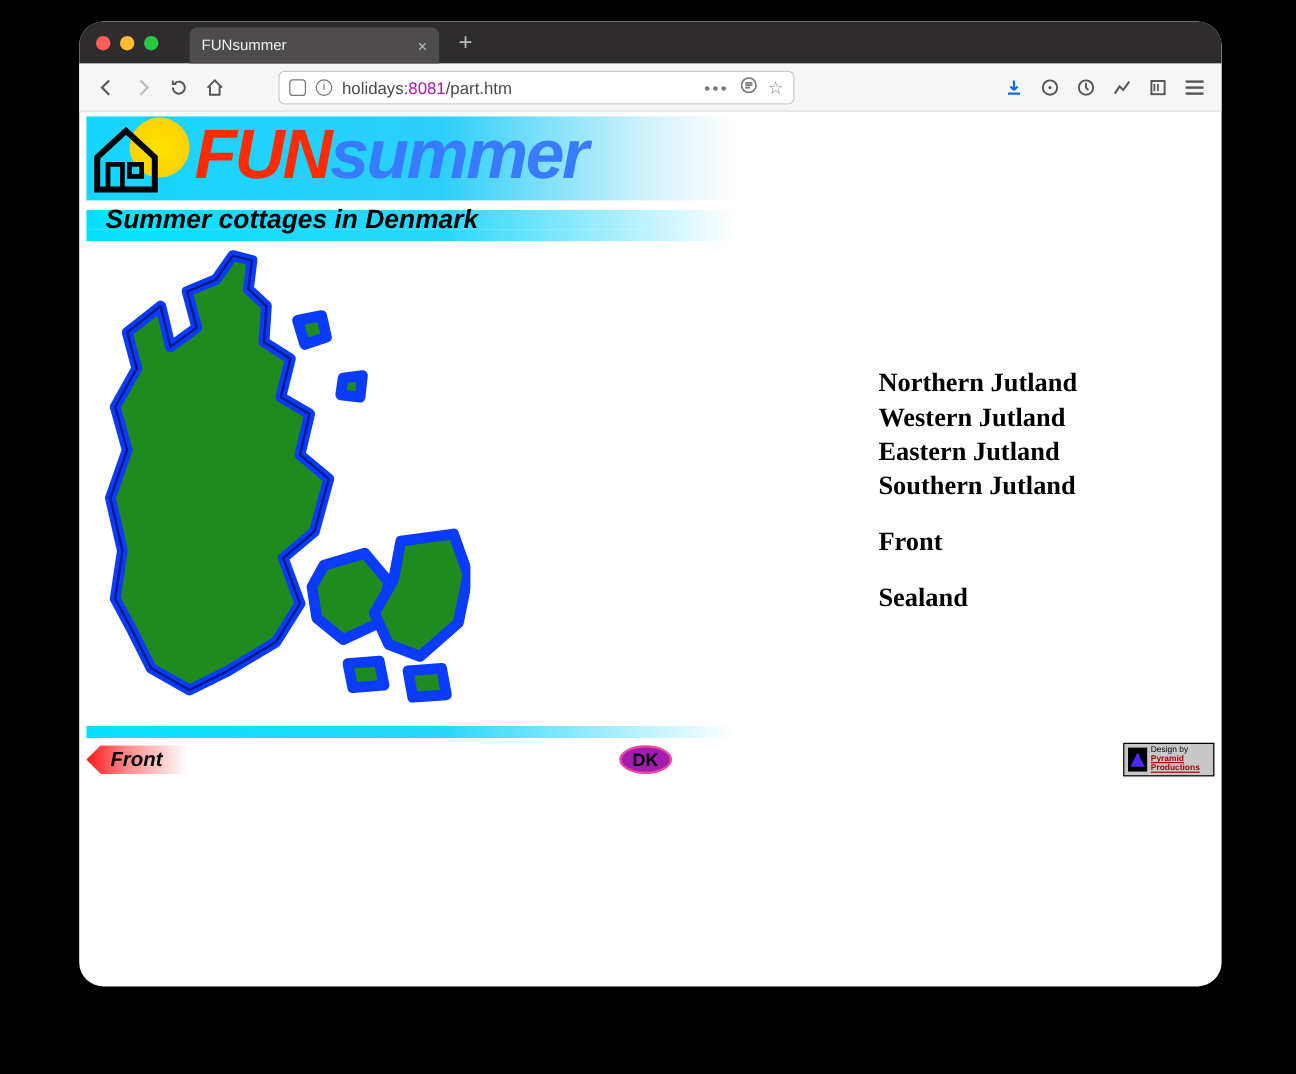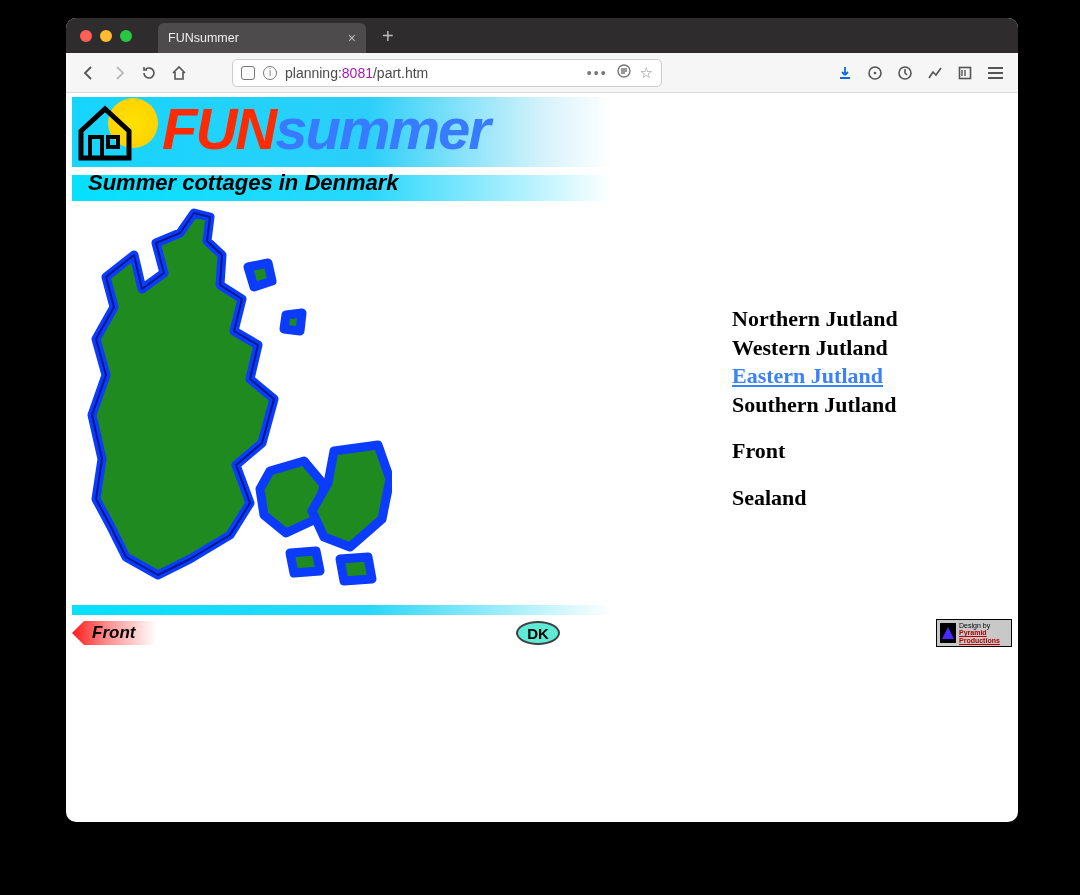--- a/index.html
+++ b/index.html
@@ -9,21 +9,21 @@
     font-family: -apple-system, "Helvetica Neue", Arial, sans-serif;
     width:1080px; height:895px;
     position:relative;
   }
   
   .win {
     position:absolute;
     left:66px; top:18px;
     width:952px; height:804px;
     background:#fff;
-    border-radius:10px;
+    border-radius:20px;
     box-shadow:0 10px 40px rgba(0,0,0,.6);
     overflow:hidden;
   }
   .titlebar {
     height:35px;
     background:#2e2c2d;
     display:flex; align-items:center;
     padding:0 14px;
   }
   .tlights { display:flex; gap:8px; }
@@ -103,30 +103,30 @@
     font-weight:bold;font-style:italic;font-size:22px;
     display:flex;align-items:center;padding-left:16px;color:#000;
   }
   h2.q{font-family:"Times New Roman",serif;font-size:22px;font-weight:bold;margin:16px 0 18px 0}
   .hr{width:540px;height:10px;background:linear-gradient(to right,#06e0ff 0%,#29d7fb 55%,#fff 100%)}
   .map-row{display:flex;align-items:flex-start}
   .map{width:320px;height:400px;display:block;margin-top:2px}
   .regions{margin-left:340px;margin-top:104px;font-size:22px;font-weight:bold;
            font-family:"Times New Roman",serif;line-height:1.3}
   .regions a{color:#000;text-decoration:none}
-  .regions a.hot{color:#3b82f6;text-decoration:underline}
+  .regions a.hot{color:#000000;}
   .regions .gap{height:18px}
   .hr2{width:540px;height:10px;background:linear-gradient(to right,#06e0ff 0%,#29d7fb 55%,#fff 100%);margin-top:2px}
   .footer{display:flex;align-items:center;margin-top:4px;width:100%}
   .front-btn{width:84px;height:24px;display:flex;align-items:center;
     background:linear-gradient(to right,#ff1a1a 0%,#ff8a8a 40%,#fff 100%);
     clip-path:polygon(12px 0,100% 0,100% 100%,12px 100%,0 50%);
     font:italic bold 17px Arial;color:#000;padding-left:20px}
-  .dk{margin-left:360px;width:44px;height:24px;border:2px solid #404040;border-radius:50%/50%;
-      display:flex;align-items:center;justify-content:center;font:bold 15px Arial;background:#5eead4}
+  .dk{margin-left:360px;width:44px;height:24px;border:2px solid #ec4899;border-radius:50%/50%;
+      display:flex;align-items:center;justify-content:center;font:bold 15px Arial;background:#a21caf}
   .credit{margin-left:auto;width:76px;height:28px;border:1.5px solid #000;background:#c8c8c8;
           display:flex;align-items:center;padding:0 3px;gap:3px}
   .credit .ptri{width:16px;height:20px;background:#000;display:flex;align-items:center;justify-content:center}
   .credit .ptri div{width:0;height:0;border-left:6px solid transparent;border-right:6px solid transparent;
                     border-bottom:12px solid #4a2bff}
   .credit .ctext{font:7px/1.05 Arial;color:#000}
   .credit .ctext b{color:#b00000;text-decoration:underline}
 </style>
 </head>
 <body>
@@ -165,21 +165,21 @@
     <div class="tb-ico">
       <svg width="16" height="16" viewBox="0 0 16 16">
           <path d="M2 8 L8 2 L14 8 M4 7v7h8V7" fill="none" stroke="#555" stroke-width="1.6"></path>
         </svg>
     </div>
 
     <div class="url">
       <span class="shield"></span>
       <span class="info">i</span>
       <span>
-        <span class="path">planning:</span><span class="host">8081</span><span class="path">/part.htm</span>
+        <span class="path">holidays:</span><span class="host">8081</span><span class="path">/part.htm</span>
       </span>
       <span class="url-space"></span>
       <span class="dots">•••</span>
       <span>
         <svg width="16" height="16" viewBox="0 0 16 16">
             <path d="M8 2a6 6 0 0 0 0 12a6 6 0 0 0 0-12zM5 6h6M5 8h6M5 10h4" fill="none" stroke="#777" stroke-width="1.4"></path>
           </svg>
       </span>
       <span class="star">☆</span>
     </div>

